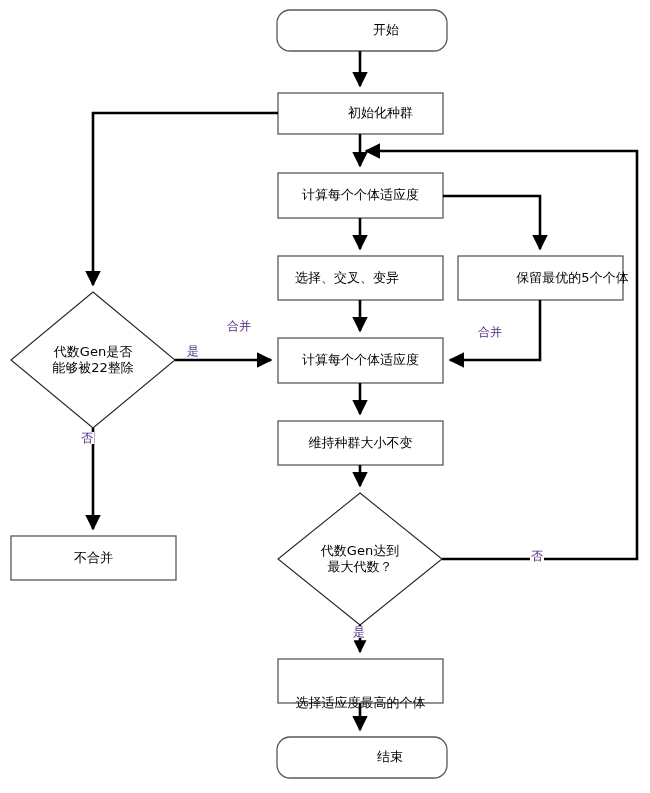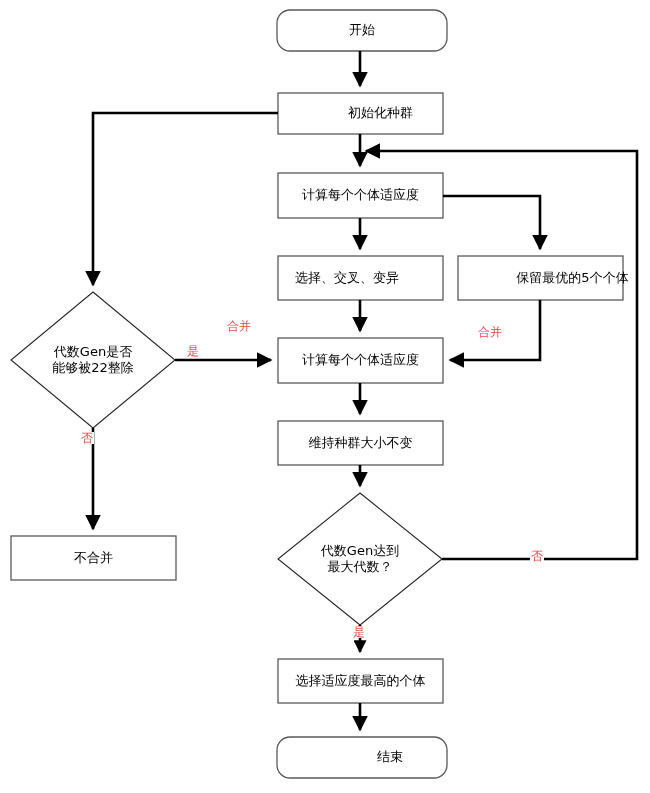--- a/index.html
+++ b/index.html
@@ -35,21 +35,21 @@
     font-size: 13px;
     line-height: 1.25;
     color: #000000;
     white-space: pre-line;
     pointer-events: none;
   }
   .edge-label {
     position: absolute;
     font-family: "DejaVu Sans", "Liberation Sans", sans-serif;
     font-size: 12px;
-    color: #ef4444;
+    color: #4c1d95;
     background: #ffffff;
     padding: 0 1px;
     white-space: nowrap;
     line-height: 1;
   }
 </style>
 </head>
 <body>
 
 <div id="canvas">
@@ -107,21 +107,21 @@
       <path d="M 360 465 L 360 486" marker-end="url(#arrow)"></path>
 
       <path d="M 442 559 L 637 559 L 637 151 L 366 151" marker-end="url(#arrow)"></path>
 
       <path d="M 360 625 L 360 652" marker-end="url(#arrow-sm)"></path>
 
       <path d="M 360 703 L 360 730" marker-end="url(#arrow)"></path>
     </g>
   </svg>
 
-  <div class="node-label" style="left:277px; top:10px; width:170px; height:41px;">开始</div>
+  <div class="node-label" style="left:277px; top:10px; width:170px; height:41px;padding-left:24px;">开始</div>
 
   <div class="node-label" style="left:278px; top:93px; width:165px; height:41px;padding-left:20px;">初始化种群</div>
 
   <div class="node-label" style="left:278px; top:173px; width:165px; height:45px;">计算每个个体适应度</div>
 
   <div class="node-label" style="left:278px; top:256px; width:138px; height:44px;text-align:right;">选择、交叉、变异</div>
 
   <div class="node-label" style="left:458px; top:256px; width:165px; height:44px;margin-left:32px;">保留最优的5个个体</div>
 
   <div class="node-label" style="left:23px; top:330px; width:140px; height:60px;">代数Gen是否
@@ -129,21 +129,21 @@
 
   <div class="node-label" style="left:278px; top:338px; width:165px; height:45px;">计算每个个体适应度</div>
 
   <div class="node-label" style="left:11px; top:536px; width:165px; height:44px;">不合并</div>
 
   <div class="node-label" style="left:278px; top:421px; width:165px; height:44px;">维持种群大小不变</div>
 
   <div class="node-label" style="left:290px; top:529px; width:140px; height:60px;">代数Gen达到
 最大代数？</div>
 
-  <div class="node-label" style="left:278px; top:659px; width:165px; height:44px;">选择适应度最高的个体</div>
+  <div class="node-label" style="left:278px; top:682px; width:165px; height:44px;font-family:Liberation Mono, monospace;">选择适应度最高的个体</div>
 
   <div class="node-label" style="left:277px; top:737px; width:170px; height:41px;margin-left:28px;">结束</div>
 
   <div class="edge-label" style="left:186px; top:345px;">是</div>
 
   <div class="edge-label" style="left:226px; top:320px;">合并</div>
 
   <div class="edge-label" style="left:477px; top:326px;">合并</div>
 
   <div class="edge-label" style="left:80px; top:432px;">否</div>

